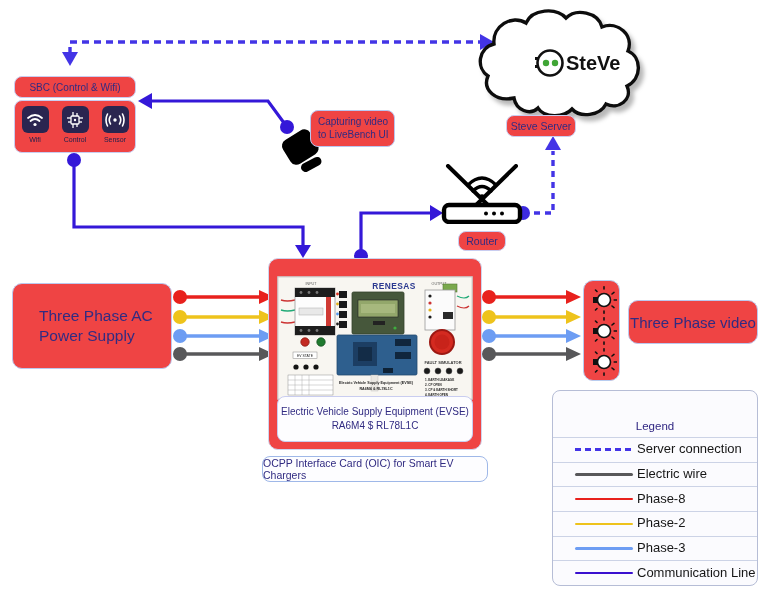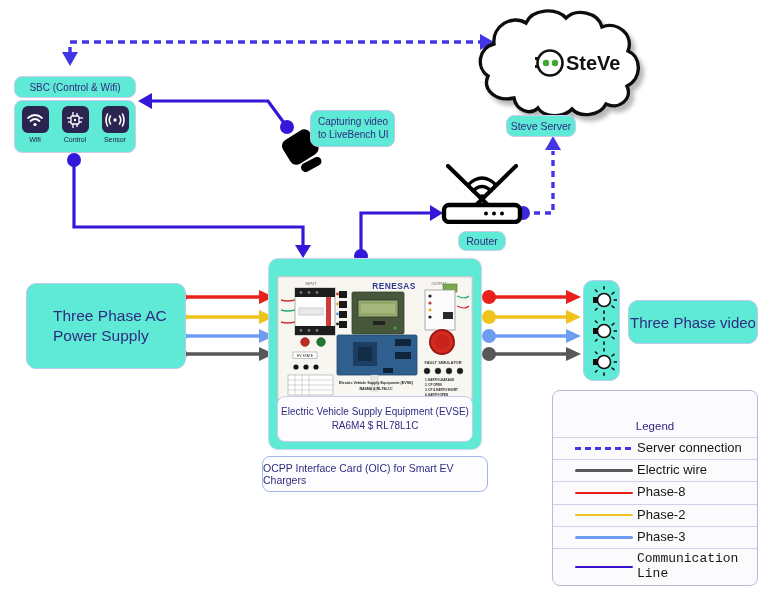--- a/index.html
+++ b/index.html
@@ -1,19 +1,19 @@
 <!DOCTYPE html>
 <html><head>
 <meta charset="utf-8">
 <style>
   html,body{margin:0;padding:0;background:#fff;}
   .canvas{position:relative;width:768px;height:597px;background:#ffffff;
     font-family:"Liberation Sans",sans-serif;overflow:hidden;}
   .overlay{position:absolute;left:0;top:0;width:768px;height:597px;z-index:1;}
-  .box{position:absolute;z-index:2;background:#5eead4;border:1.3px solid #c9cdf0;
+  .box{position:absolute;z-index:2;background:#ef4444;border:1.3px solid #c9cdf0;
     border-radius:8px;color:#312b82;box-sizing:border-box;}
   .lbl-sm{font-size:10px;display:flex;align-items:center;justify-content:center;text-align:center;}
   
   .sbc-label{left:14px;top:76px;width:122px;height:22px;}
   .sbc-body{left:14px;top:100px;width:122px;height:53px;display:flex;justify-content:space-around;
     align-items:flex-start;padding-top:5px;}
   .sbc-item{display:flex;flex-direction:column;align-items:center;width:33px;}
   .sbc-sq{width:27px;height:27px;background:#2a2550;border-radius:6px;display:flex;
     align-items:center;justify-content:center;}
   .sbc-cap{font-size:7px;color:#23214d;margin-top:3px;}
@@ -21,42 +21,42 @@
   .cap-label{left:310px;top:110px;width:85px;height:37px;font-size:10px;line-height:1.25;
     display:flex;align-items:center;padding-left:7px;border-color:#b9c6f0;}
   
   .cloud-wrap{position:absolute;left:474px;top:6px;width:174px;height:116px;z-index:2;}
   .steve-label{left:506px;top:115px;width:70px;height:22px;font-size:10.5px;}
   
   .router-wrap{position:absolute;left:440px;top:164px;width:84px;height:60px;z-index:2;}
   .router-label{left:458px;top:231px;width:48px;height:20px;font-size:10.5px;}
   
   .power-box{left:12px;top:283px;width:160px;height:86px;border-radius:10px;border-color:#bcc8ee;
-    display:flex;align-items:center;padding-left:26px;font-size:15.5px;line-height:1.3;margin-left:14px;}
+    display:flex;align-items:center;padding-left:26px;font-size:15.5px;line-height:1.3;}
   .load-box{left:628px;top:300px;width:130px;height:44px;border-radius:10px;border-color:#bcc8ee;
     display:flex;align-items:center;justify-content:center;font-size:15px;}
   .lamp-box{left:583px;top:280px;width:37px;height:101px;border-radius:10px;border-color:#b8cdf0;
     display:flex;flex-direction:column;align-items:center;justify-content:space-around;padding:3px 0;}
   
   .evse-outer{left:268px;top:258px;width:214px;height:192px;border-radius:10px;border-color:#d0d4ee;}
   .board-wrap{position:absolute;left:277px;top:276px;width:196px;height:88px;z-index:3;}
   .evse-caption{left:277px;top:396px;width:196px;height:46px;z-index:3;background:#fdfdff;
     border-color:#c9cdf0;font-size:10px;line-height:1.4;display:flex;flex-direction:column;
     align-items:center;justify-content:center;}
-  .ocpp-box{left:262px;top:456px;width:226px;height:36px;font-size:10.5px;
+  .ocpp-box{left:262px;top:456px;width:226px;height:26px;font-size:10.5px;
     border-color:#9fb8e8;background:#fdfdff;display:flex;align-items:center;justify-content:flex-start;}
   
   .legend{position:absolute;left:552px;top:390px;width:206px;height:196px;z-index:2;
     background:#fbfbfe;border:1.5px solid #b6bdd6;border-radius:8px;box-sizing:border-box;
     display:flex;flex-direction:column;overflow:hidden;}
   .legend-header{height:22px;display:flex;align-items:center;justify-content:center;
     font-size:11.5px;color:#312783;border-bottom:1px solid #ccd3e6;flex:0 0 auto;margin-top:24px;}
   .legend-row{flex:1 1 auto;display:flex;align-items:center;padding-left:22px;
     border-bottom:1px solid #ccd3e6;}
-  .legend-row:last-child{border-bottom:none;font-family:Liberation Mono, monospace;}
+  .legend-row:last-child{border-bottom:none;}
   .sw{width:62px;flex:0 0 auto;}
   .sw-line{height:2.6px;width:58px;border-radius:2px;}
   .sw-dash{height:3.2px;width:56px;background:repeating-linear-gradient(90deg,#4334e6 0 6px,transparent 6px 10px);}
   .c-neutral{background:#58585a;} .c-p1{background:#e8211d;} .c-p2{background:#eec31c;}
   .c-p3{background:#6d9df3;} .c-comm{background:#3a10cf;}
   .legend-lbl{margin-left:0;font-size:13px;color:#161616;line-height:1.15;}
   
   .camera-wrap{position:absolute;left:274px;top:118px;width:60px;height:58px;z-index:2;}
 </style>
 </head>

